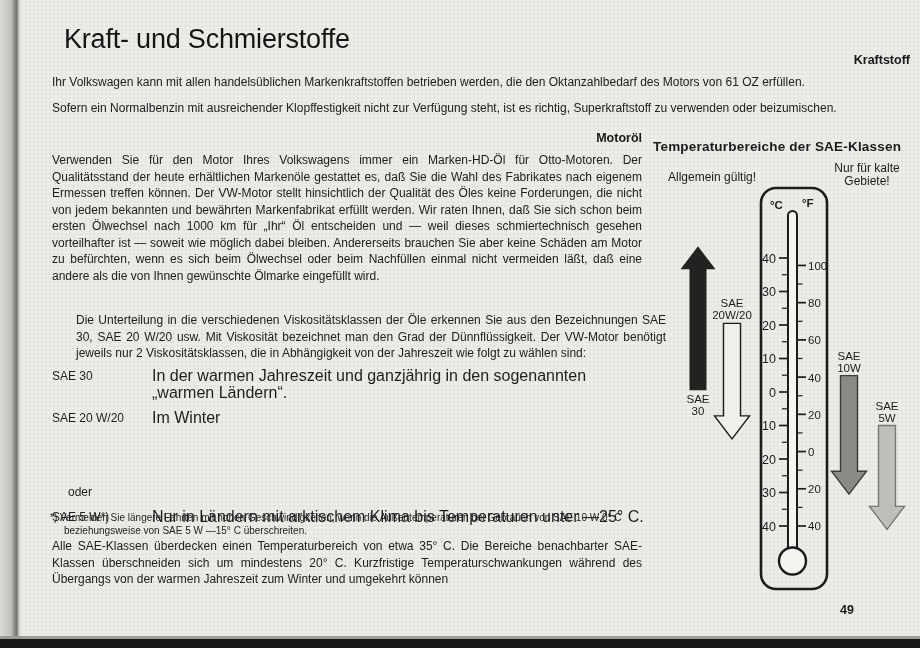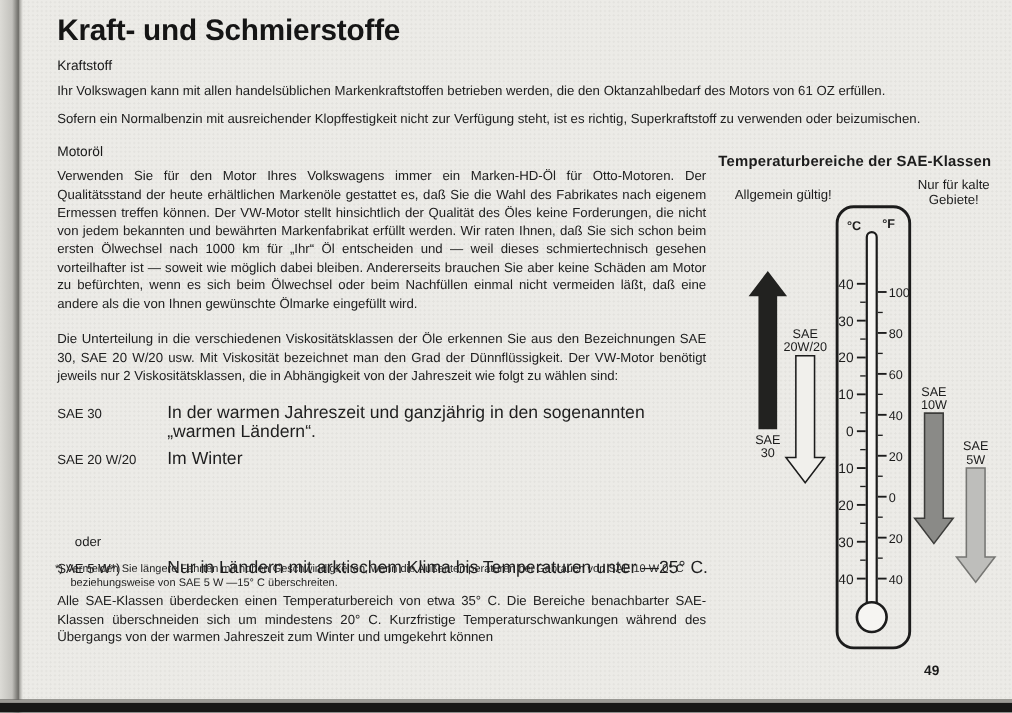--- a/index.html
+++ b/index.html
@@ -14,23 +14,23 @@
   .gutter{
     position:absolute;left:0;top:0;bottom:0;width:22px;
     background:linear-gradient(to right,#dcdbd6 0%,#c2c1bc 50%,#6e6d68 76%,#aeada8 82%,rgba(236,235,231,0) 95%);
   }
   .bottom-edge{
     position:absolute;left:0;right:0;bottom:0;height:9px;background:#171716;
     border-top:3px solid #9b9a95;
   }
   .abs{position:absolute;}
   h1.title{
-    left:52px;top:12px;margin:0;font-size:27px;font-weight:700;color:#151515;letter-spacing:-0.2px;
+    left:52px;top:12px;margin:12px;font-size:27px;font-weight:400;color:#151515;letter-spacing:-0.2px;
   }
-  .subhead{font-size:12.5px;font-weight:400;color:#191919;margin:0;}
+  .subhead{font-size:12.5px;font-weight:700;color:#191919;margin:0;text-align:right;}
   .body-text{font-size:12px;line-height:16.5px;margin:0;color:#202020;}
   .just{text-align:justify;}
   .full-w{left:52px;width:858px;}
   .left-col-x{left:52px;width:590px;}
   .sae-table{left:52px;top:368px;width:592px;}
   .sae-row{display:grid;grid-template-columns:100px 1fr;margin-bottom:9px;}
   .sae-row .term{font-size:12px;line-height:16.5px;}
   .sae-row .desc{font-size:16px;line-height:16.5px;}
   .sae-row.oder .term{padding-left:16px;margin-top:48px;}
   .footnote{
@@ -49,21 +49,21 @@
   <div class="gutter"></div>
 
   <h1 class="abs title">Kraft- und Schmierstoffe</h1>
 
   <p class="abs subhead full-w" style="top:53px;">Kraftstoff</p>
   <p class="abs body-text full-w" style="top:74px;">Ihr Volkswagen kann mit allen handelsüblichen Markenkraftstoffen betrieben werden, die den Oktanzahlbedarf des Motors von 61 OZ erfüllen.</p>
   <p class="abs body-text full-w" style="top:100px;">Sofern ein Normalbenzin mit ausreichender Klopffestigkeit nicht zur Verfügung steht, ist es richtig, Superkraftstoff zu verwenden oder beizumischen.</p>
 
   <p class="abs subhead left-col-x" style="top:131px;">Motoröl</p>
   <p class="abs body-text just left-col-x" style="top:152px;">Verwenden Sie für den Motor Ihres Volkswagens immer ein Marken-HD-Öl für Otto-Motoren. Der Qualitätsstand der heute erhältlichen Markenöle gestattet es, daß Sie die Wahl des Fabrikates nach eigenem Ermessen treffen können. Der VW-Motor stellt hinsichtlich der Qualität des Öles keine Forderungen, die nicht von jedem bekannten und bewährten Markenfabrikat erfüllt werden. Wir raten Ihnen, daß Sie sich schon beim ersten Ölwechsel nach 1000 km für „Ihr“ Öl entscheiden und — weil dieses schmiertechnisch gesehen vorteilhafter ist — soweit wie möglich dabei bleiben. Andererseits brauchen Sie aber keine Schäden am Motor zu befürchten, wenn es sich beim Ölwechsel oder beim Nachfüllen einmal nicht vermeiden läßt, daß eine andere als die von Ihnen gewünschte Ölmarke eingefüllt wird.</p>
-  <p class="abs body-text just left-col-x" style="top:300px;">Die Unterteilung in die verschiedenen Viskositätsklassen der Öle erkennen Sie aus den Bezeichnungen SAE 30, SAE 20 W/20 usw. Mit Viskosität bezeichnet man den Grad der Dünnflüssigkeit. Der VW-Motor benötigt jeweils nur 2 Viskositätsklassen, die in Abhängigkeit von der Jahreszeit wie folgt zu wählen sind:</p>
+  <p class="abs body-text just left-col-x" style="top:312px;margin-left:24px;">Die Unterteilung in die verschiedenen Viskositätsklassen der Öle erkennen Sie aus den Bezeichnungen SAE 30, SAE 20 W/20 usw. Mit Viskosität bezeichnet man den Grad der Dünnflüssigkeit. Der VW-Motor benötigt jeweils nur 2 Viskositätsklassen, die in Abhängigkeit von der Jahreszeit wie folgt zu wählen sind:</p>
 
   <div class="abs sae-table">
     <div class="sae-row">
       <span class="term">SAE 30</span>
       <span class="desc">In der warmen Jahreszeit und ganzjährig in den sogenannten „warmen Ländern“.</span>
     </div>
     <div class="sae-row">
       <span class="term">SAE 20  W/20</span>
       <span class="desc">Im Winter</span>
     </div>

